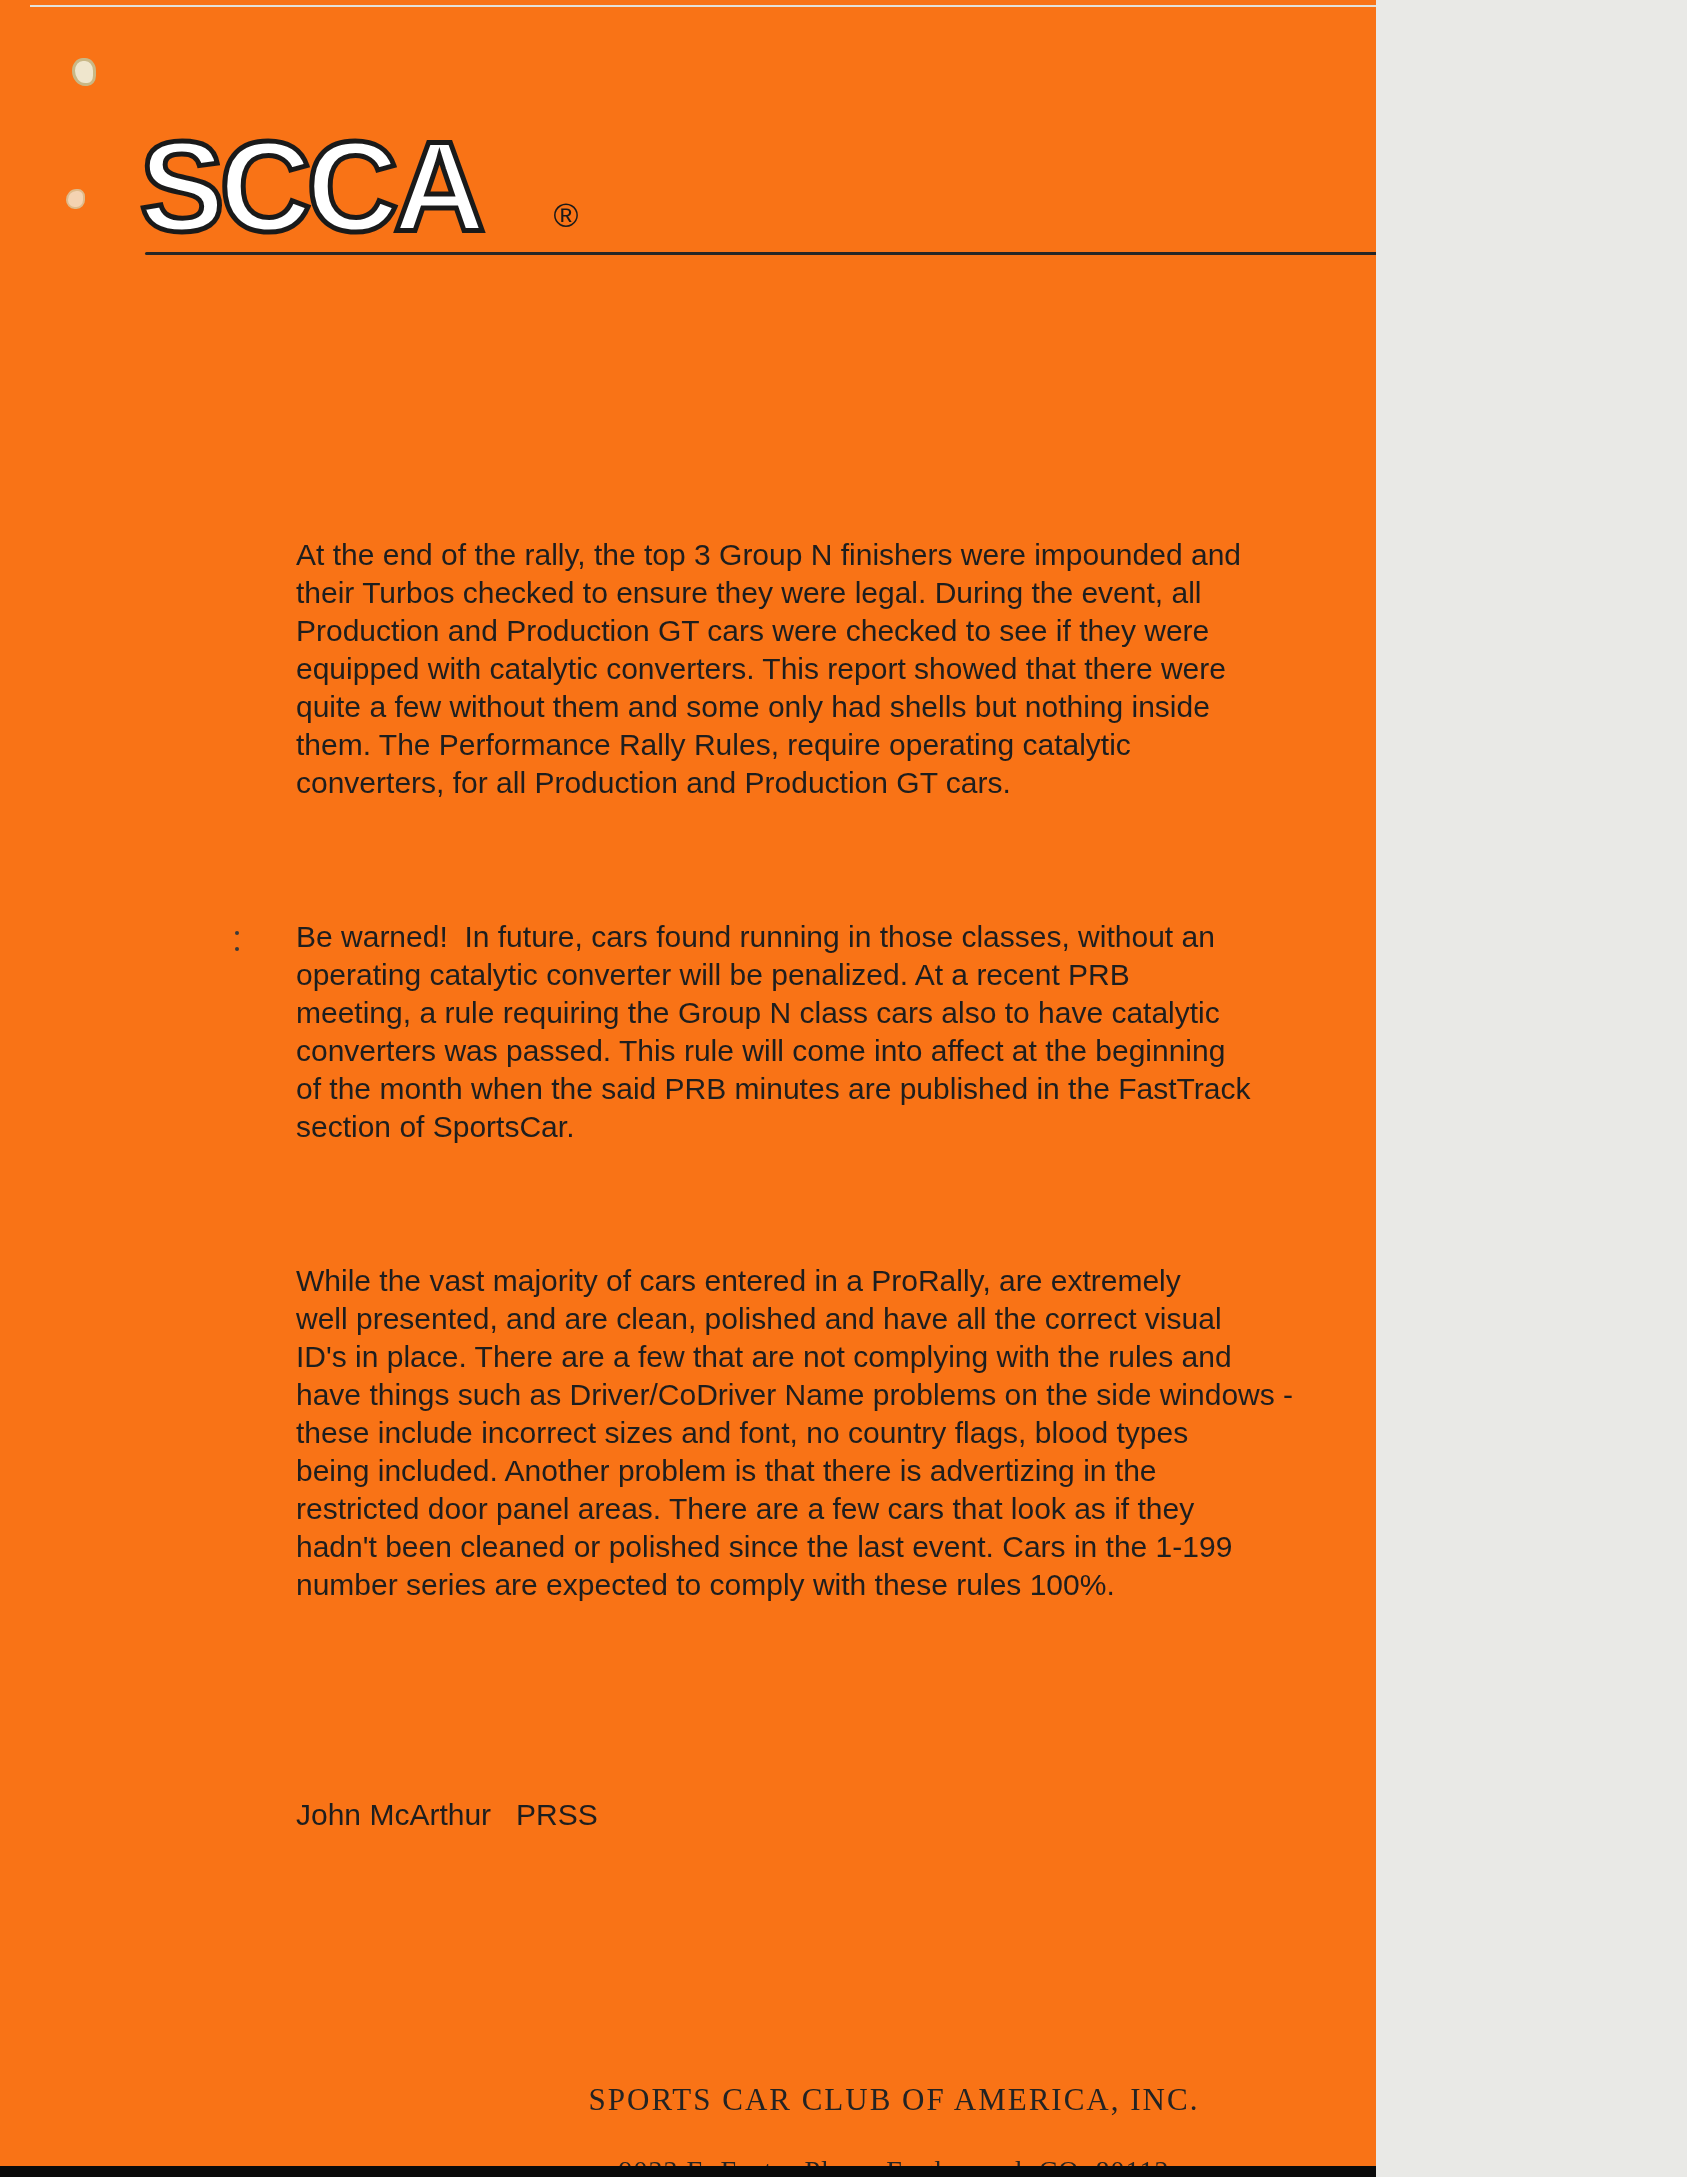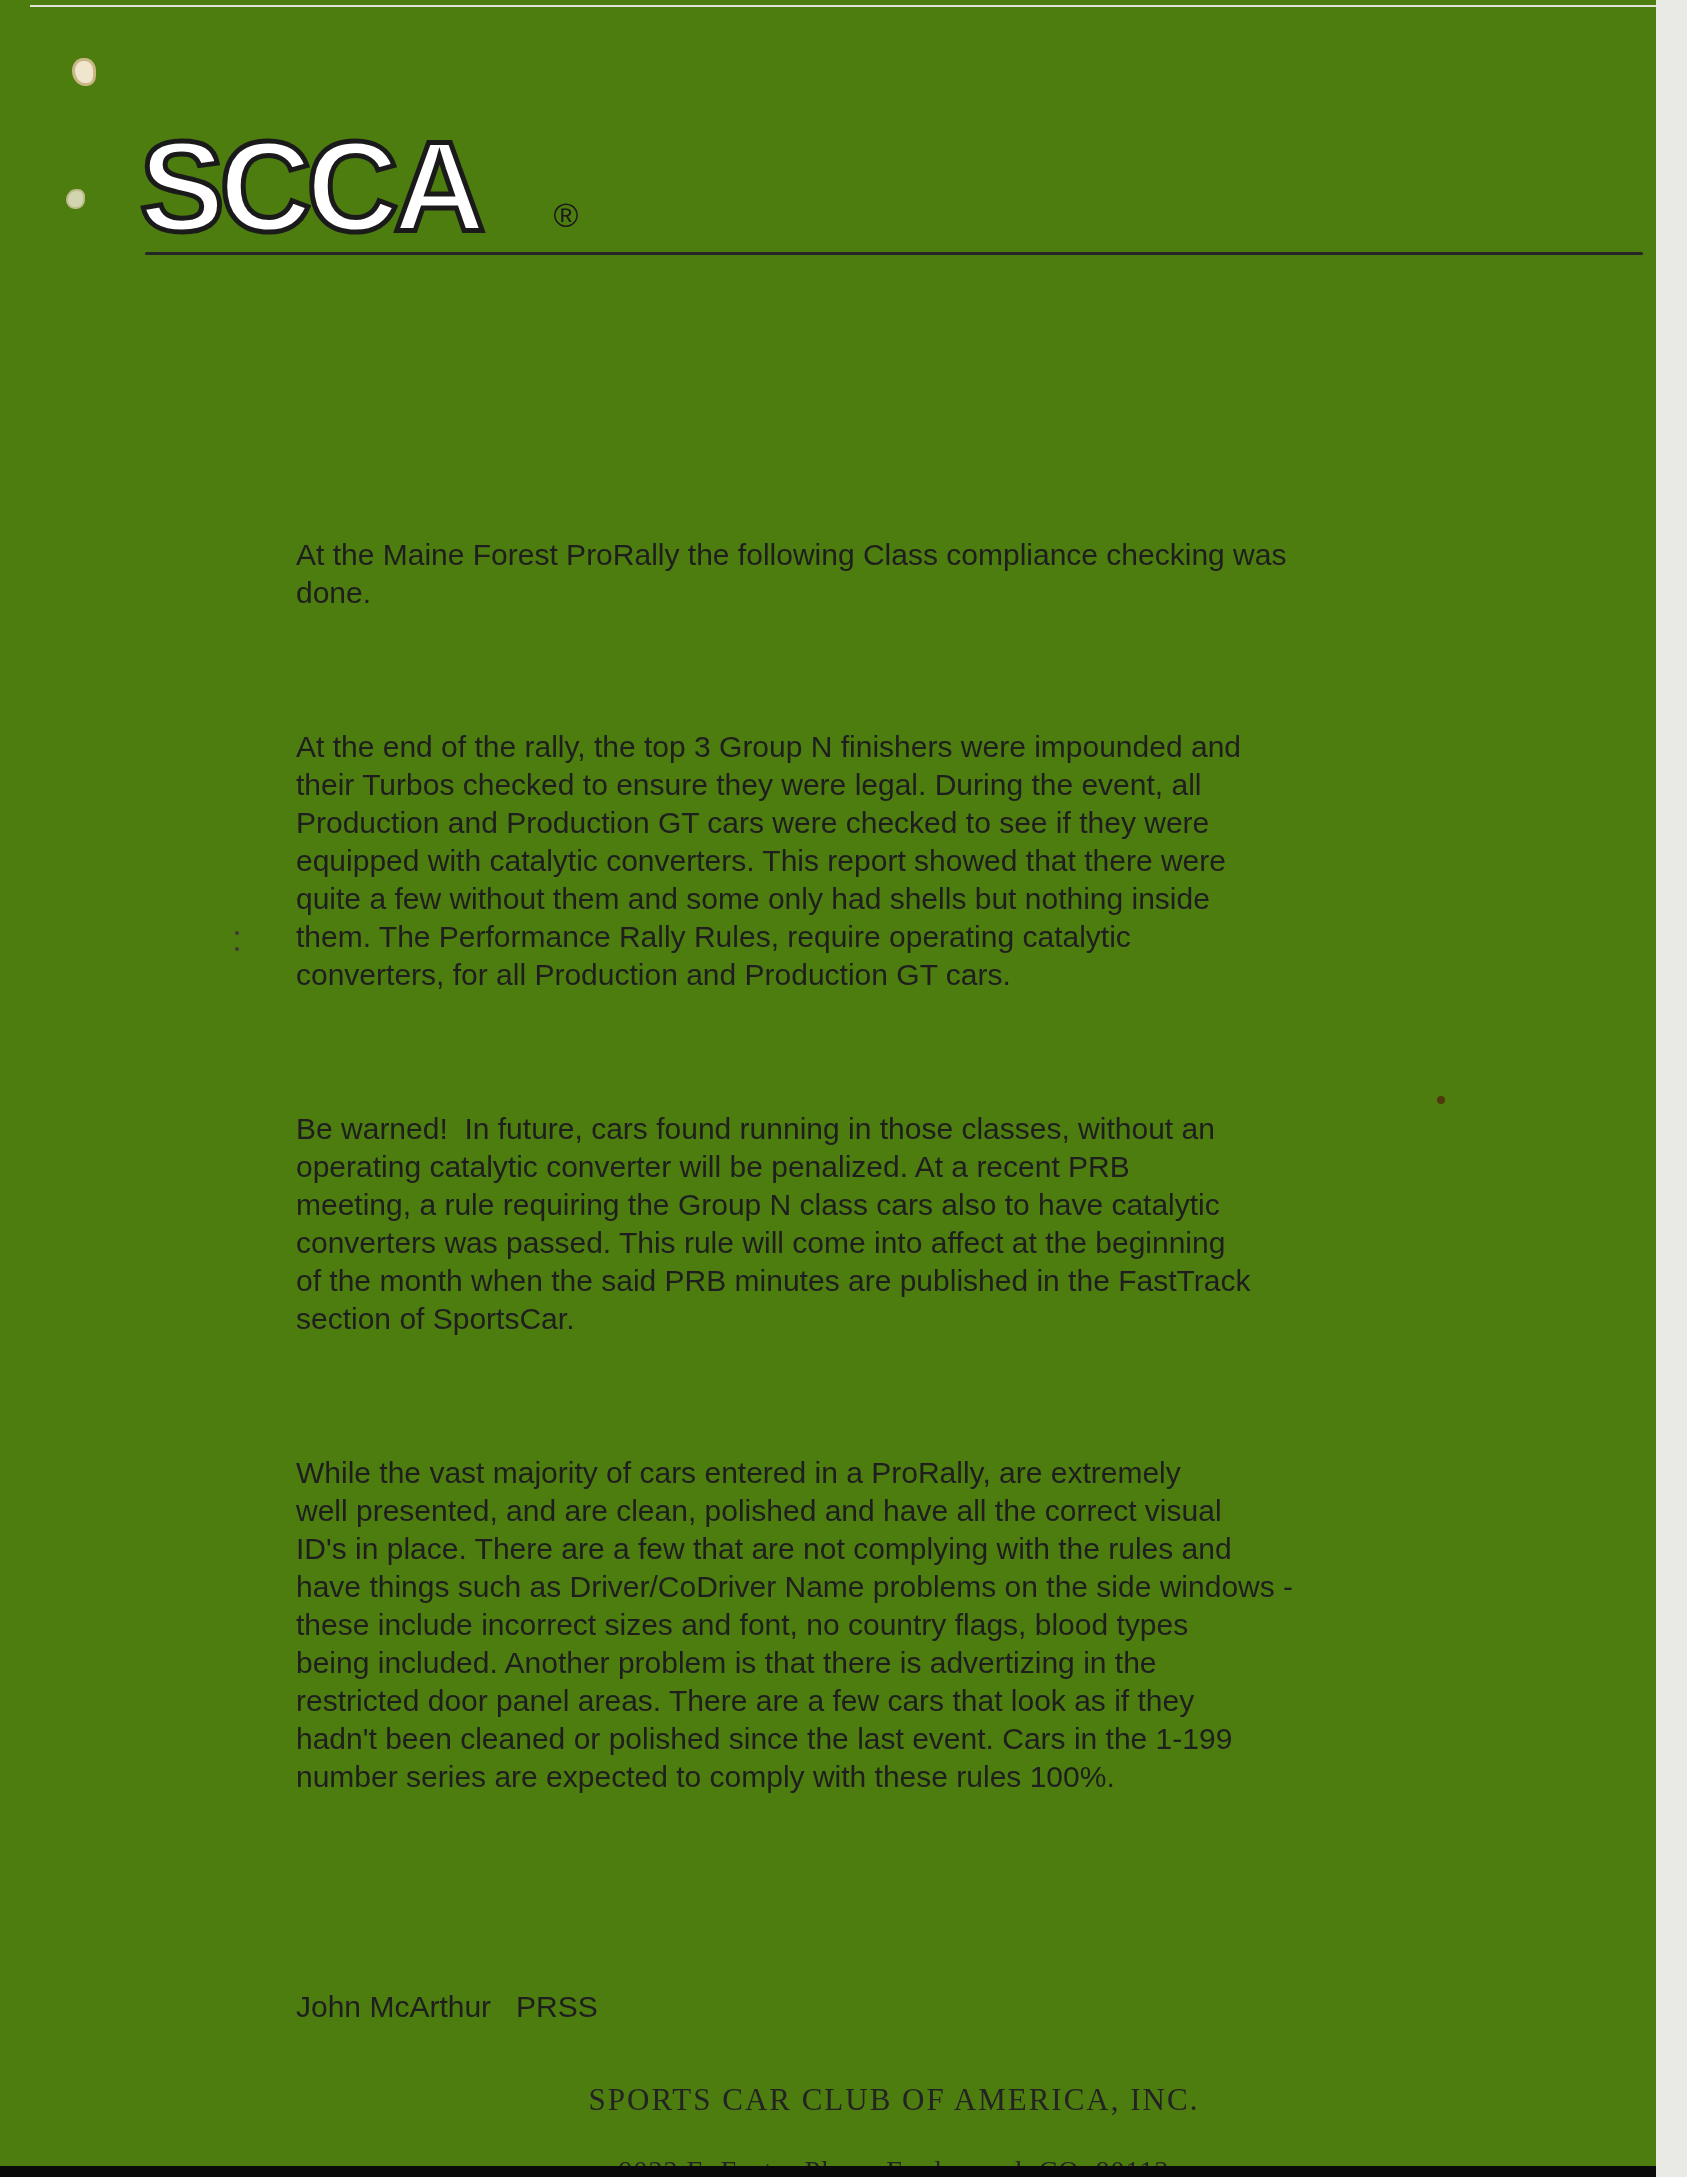--- a/index.html
+++ b/index.html
@@ -3,22 +3,22 @@
 <meta charset="utf-8">
 <style>
   html, body { margin: 0; padding: 0; }
   body {
     width: 1688px; height: 2177px;
     background: #e9e9e6;
     font-family: "Liberation Sans", sans-serif;
   }
   .page {
     position: relative;
-    width: 1656px; height: 2177px;
-    background: #4d7c0f;
+    width: 1376px; height: 2177px;
+    background: #f97316;
     overflow: hidden;
   }
   
   .scan-hairline {
     position: absolute; left: 30px; top: 5px;
     width: 1658px; height: 2px;
     background: #e3e2da;
   }
   
   .logo-wrap { position: absolute; left: 0; top: 0; }
@@ -105,22 +105,20 @@
 
   <div class="logo-wrap">
     <svg class="logo-svg" width="697" height="279" viewBox="0 0 700 280">
       <text x="140" y="232" font-family="Liberation Sans, sans-serif" font-size="128" font-weight="bold" letter-spacing="-5" fill="#ffffff" stroke="#1a1a1a" stroke-width="5">SCCA</text>
       <text x="556" y="228" font-family="Liberation Sans, sans-serif" font-size="34" fill="#1a1a1a">®</text>
     </svg>
     <div class="logo-rule"></div>
   </div>
 
   <div class="letter-body">
-    <p>At the Maine Forest ProRally the following Class compliance checking was
-done.</p>
     <p>At the end of the rally, the top 3 Group N finishers were impounded and
 their Turbos checked to ensure they were legal. During the event, all
 Production and Production GT cars were checked to see if they were
 equipped with catalytic converters. This report showed that there were
 quite a few without them and some only had shells but nothing inside
 them. The Performance Rally Rules, require operating catalytic
 converters, for all Production and Production GT cars.</p>
     <p>Be warned!  In future, cars found running in those classes, without an
 operating catalytic converter will be penalized. At a recent PRB
 meeting, a rule requiring the Group N class cars also to have catalytic

